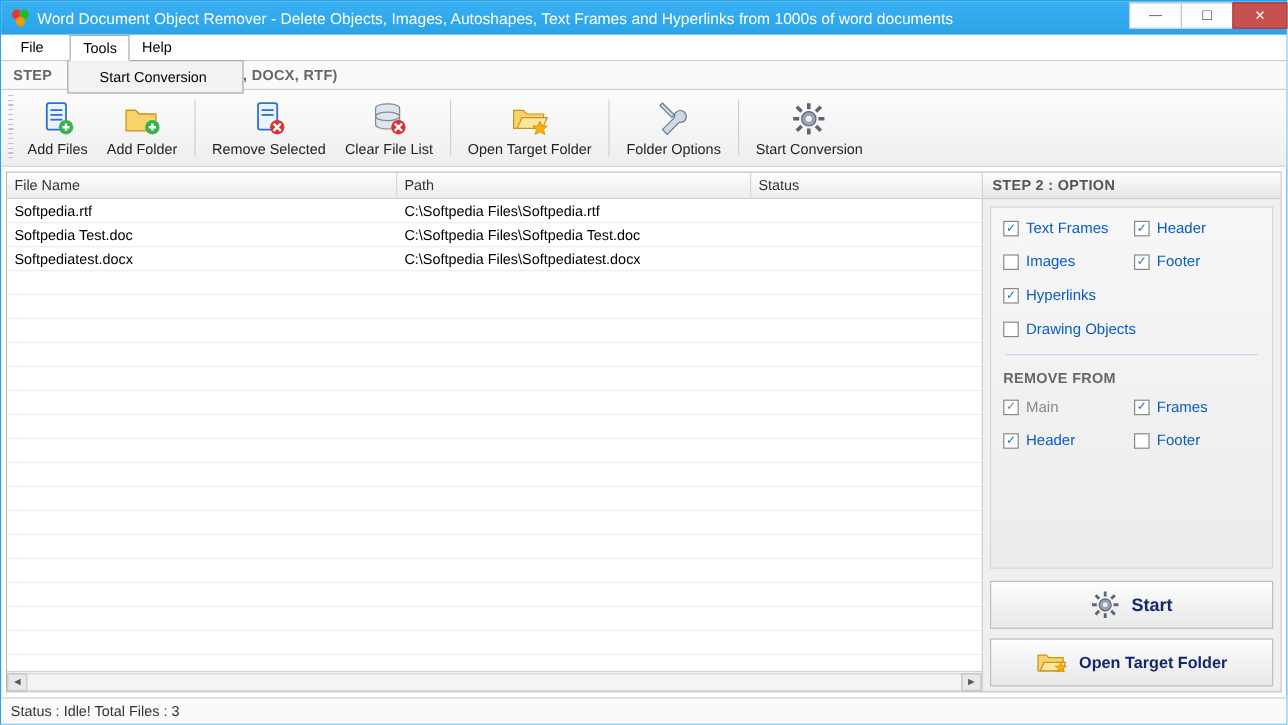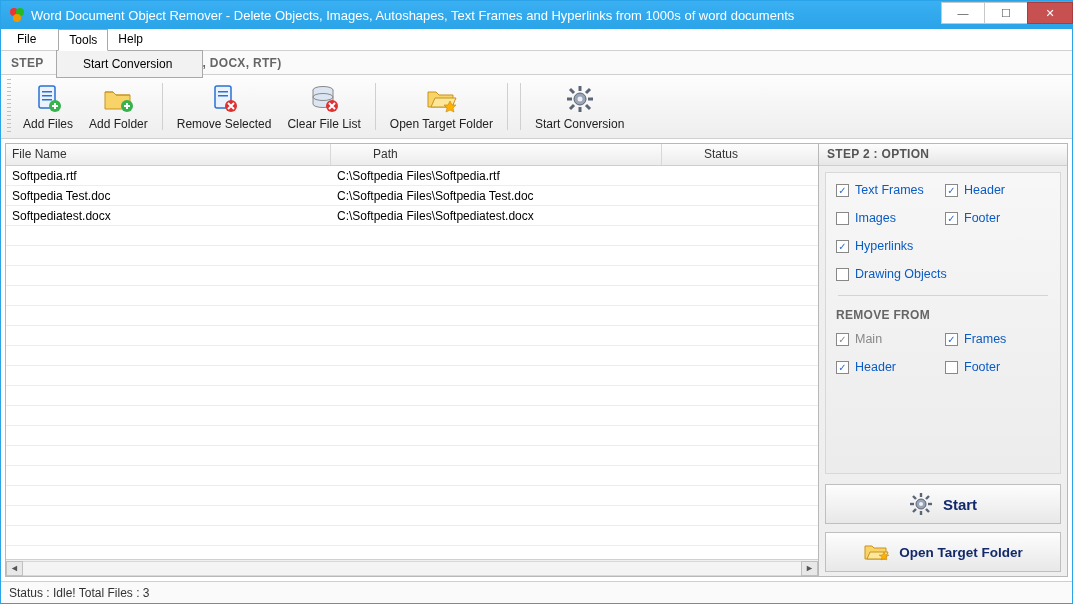--- a/index.html
+++ b/index.html
@@ -18,21 +18,21 @@
   .dropdown-item { padding: 4px 28px 4px 24px; white-space: nowrap; }
   .step-row { height: 24px; background: #fafafa; border-bottom: 1px solid #d0d0d0; display:flex; align-items:center; padding-left:10px; color:#666; font-weight:bold; font-size:12px; letter-spacing: .3px;}
   .toolbar { height: 64px; background: linear-gradient(#fdfdfd,#eeeeee); border-bottom: 1px solid #cfcfcf; display: flex; align-items: stretch; padding: 4px 6px; }
   .tb-sep { width: 1px; background: #d0d0d0; margin: 4px 6px; }
   .tb-grip { width: 4px; background: repeating-linear-gradient(#c0c0c0 0 1px, transparent 1px 4px); margin-right:4px; }
   .tb-btn { display: flex; flex-direction: column; align-items: center; justify-content: center; padding: 2px 8px; gap: 2px; cursor: default; }
   .tb-btn .ico { width: 32px; height: 32px; display:flex; align-items:center; justify-content:center; }
   .tb-btn .lbl { font-size: 12px; color: #222; white-space: nowrap; }
   .body-row { flex: 1; display: flex; border: 1px solid #b8b8b8; margin: 4px; min-height:0; }
   .grid-wrap { flex: 1; display: flex; flex-direction: column; border-right: 1px solid #b8b8b8; min-width:0; }
-  .grid-head { display: flex; height: 22px; background: linear-gradient(#fdfdfd,#ececec); border-bottom: 1px solid #cfcfcf; gap: 36px; }
+  .grid-head { display: flex; height: 22px; background: linear-gradient(#fdfdfd,#ececec); border-bottom: 1px solid #cfcfcf; }
   .gh-cell { border-right: 1px solid #d8d8d8; padding: 3px 6px; color:#333; }
   .gh-cell:last-child{border-right:none;}
   .grid-body { flex: 1; overflow: hidden; background: #fff; position:relative; }
   .gr-row { display: flex; height: 20px; align-items: center; border-bottom: 1px solid #ededed; position:relative; }
   .gr-cell { padding: 0 6px; overflow: hidden; white-space: nowrap; }
   .grid-scroll { height: 17px; background: #f0f0f0; border-top: 1px solid #d0d0d0; display:flex; align-items:center; }
   .grid-scroll .arrow { width: 17px; height: 15px; background:#e8e8e8; border:1px solid #c0c0c0; display:flex; align-items:center;justify-content:center; font-size:9px; color:#555;}
   .grid-scroll .track { flex:1; height:15px; background:#f4f4f4; border-top:1px solid #d8d8d8; border-bottom:1px solid #d8d8d8;}
   .side { width: 248px; display: flex; flex-direction: column; background: #efefef; }
   .side-head { height: 22px; background: linear-gradient(#fdfdfd,#e6e6e6); border-bottom: 1px solid #cfcfcf; padding: 3px 8px; color:#555; font-weight:bold; font-size:12px; letter-spacing:.3px;}
@@ -151,20 +151,29 @@
             <path d="M3 8 h8 l3 3 h14 v12 h-25 z" fill="#f8d368" stroke="#c8931e"></path>
             <path d="M6 23 l4 -9 h21 l-4 9 z" fill="#fce79a" stroke="#c8931e"></path>
             <polygon points="25,17 27,21 31,21 28,24 29,28 25,26 21,28 22,24 19,21 23,21" fill="#ffb000" stroke="#cc8400" stroke-width=".6"></polygon>
           </svg>
       </span>
       <span class="lbl">Open Target Folder</span>
     </div>
 
     <div class="tb-sep"></div>
 
+    <div class="tb-btn">
+      <span class="ico">
+        <svg width="30" height="30">
+            <path d="M6 24 l10 -10 a5 5 0 1 1 4 4 l-10 10 z" fill="#cfd8e3" stroke="#6a7890"></path>
+            <rect x="4" y="4" width="3" height="14" transform="rotate(-45 4 4)" fill="#cfd8e3" stroke="#6a7890"></rect>
+          </svg>
+      </span>
+      <span class="lbl">Folder Options</span>
+    </div>
 
     <div class="tb-sep"></div>
 
     <div class="tb-btn">
       <span class="ico">
         <svg width="30" height="30">
             <circle cx="15" cy="15" r="6" fill="#9aa5b4" stroke="#5a6576"></circle>
             <g stroke="#5a6576" stroke-width="3">
               <line x1="15" y1="2" x2="15" y2="7"></line>
               <line x1="15" y1="23" x2="15" y2="28"></line>

